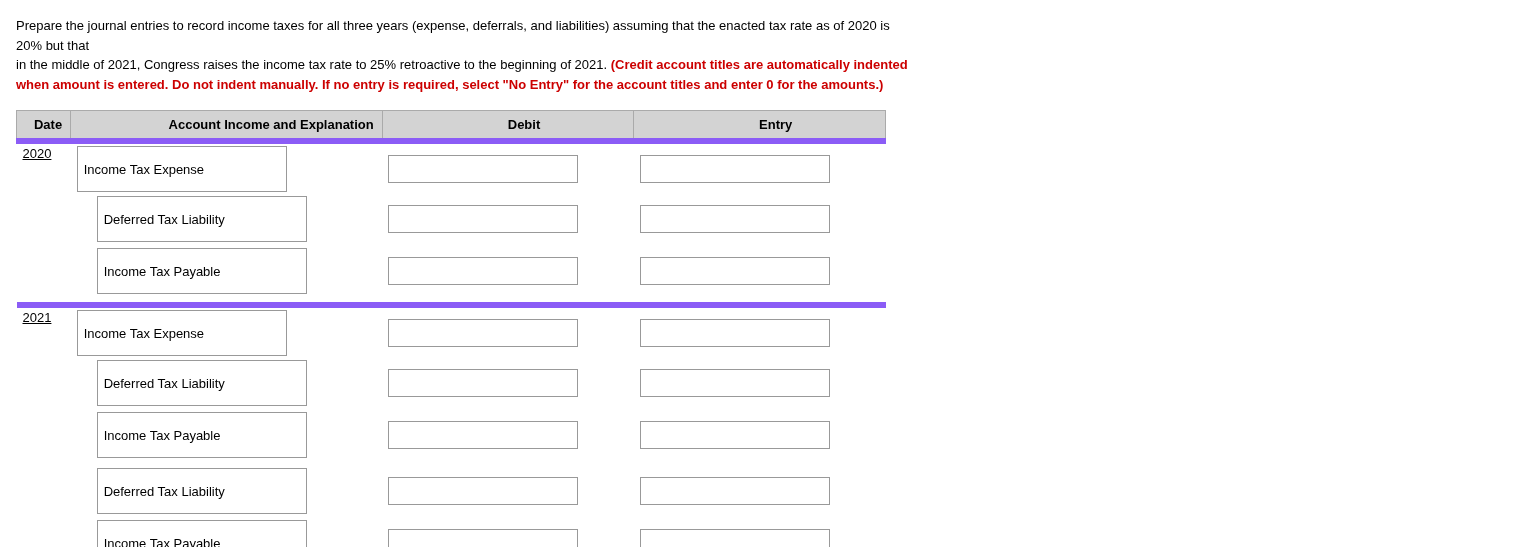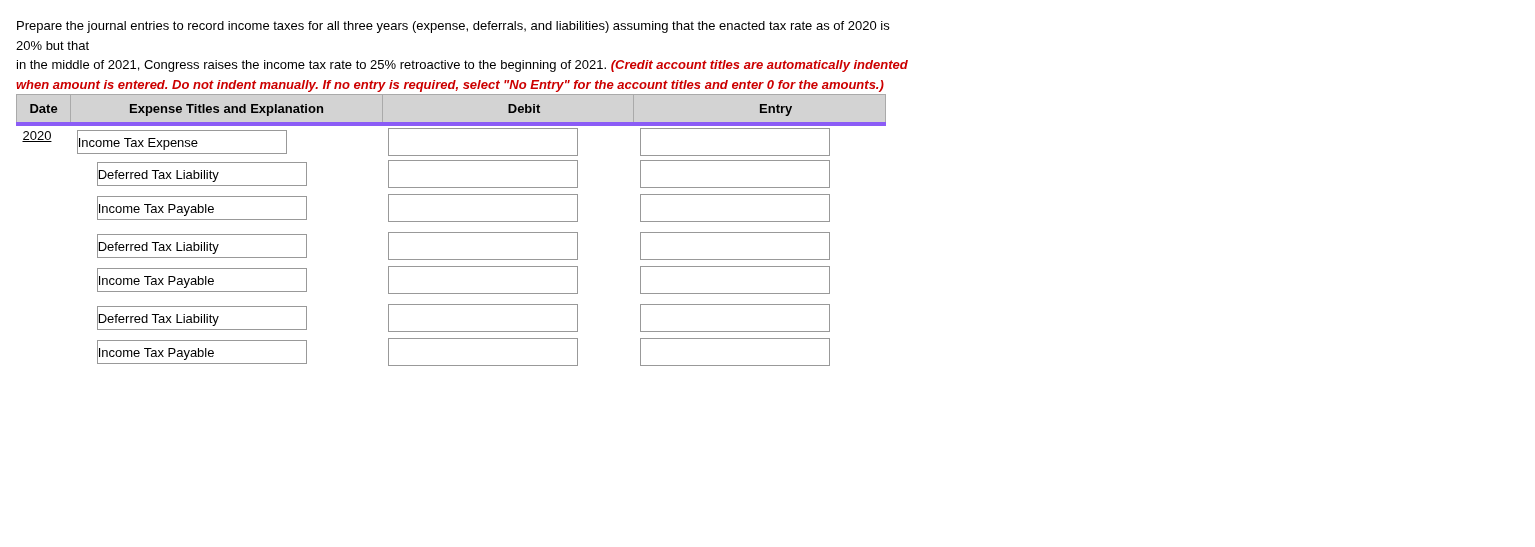--- a/index.html
+++ b/index.html
@@ -6,37 +6,37 @@
     body {
       font-family: Arial, sans-serif;
       font-size: 13px;
       background: #fff;
       color: #000;
       padding: 16px;
       width: 1535px;
     }
     .instructions {
       max-width: 900px;
+      margin-bottom: 16px;
       line-height: 1.5;
     }
     .instructions .red-italic {
       color: #cc0000;
-      font-style: italic;
       font-weight: bold;
     }
     table {
       border-collapse: collapse;
       width: 870px;
     }
     thead tr {
       background-color: #d3d3d3;
     }
     thead th {
       padding: 6px 8px;
-      text-align: center;
+      text-align: right;
       font-weight: bold;
       font-size: 13px;
       border: 1px solid #aaa;
     }
     thead th.center {
       text-align: center;
       padding-left: 40px;
     }
     tbody td {
       padding: 4px 6px;
@@ -50,42 +50,42 @@
       font-size: 13px;
       width: 40px;
       vertical-align: top;
       padding-top: 8px;
     }
     .account-cell {
       width: 260px;
     }
     .account-input {
       width: 210px;
-      height: 24px;
+      height: 46px;
       border: 1px solid #999;
-      padding: 2px 0;
+      padding: 2px 6px;
       font-size: 13px;
       background: #fff;
     }
     .amount-input {
       width: 190px;
       height: 28px;
       border: 1px solid #999;
       padding: 2px 6px;
       font-size: 13px;
       background: #fff;
     }
     .debit-cell {
       width: 210px;
     }
     .credit-cell {
       width: 210px;
     }
     .row-group {
-      border-top: 4px solid #8b5cf6;
+      border-top: 6px solid #8b5cf6;
       text-decoration: underline;
     }
     .row-group td {
       padding-top: 6px;
       padding-bottom: 2px;
     }
     tr.sub-row td {
       padding-top: 2px;
       padding-bottom: 2px;
     }
@@ -101,41 +101,47 @@
     <span>Prepare the journal entries to record income taxes for all three years (expense, deferrals, and liabilities) assuming that the enacted tax rate as of 2020 is 20% but that</span><br>
     <span>in the middle of 2021, Congress raises the income tax rate to 25% retroactive to the beginning of 2021.</span>
     <span class="red-italic">(Credit account titles are automatically indented when amount is entered. Do not indent manually. If no entry is required, select "No Entry" for the account titles and enter 0 for the amounts.)</span>
   </p>
 </div>
 
 <table>
   <thead>
     <tr>
       <th>Date</th>
-      <th>Expense Titles and Explanation</th>
+      <th>Account Income and Explanation</th>
       <th class="center">Debit</th>
       <th class="center">Entry</th>
     </tr>
   </thead>
   <tbody id="table-body">
   <tr class="row-group sub-row">
         <td class="date-cell">2020</td>
         <td class="account-cell"><input type="text" class="account-input" value="Income Tax Expense" style=""></td>
         <td class="debit-cell"><input type="text" class="amount-input" style=""></td>
         <td class="credit-cell"><input type="text" class="amount-input" style=""></td>
       </tr>
       <tr class="sub-row">
         <td class="date-cell"></td>
         <td class="account-cell"><input type="text" class="account-input" value="Deferred Tax Liability" style="margin-left: 20px;"></td>
         <td class="debit-cell"><input type="text" class="amount-input" style=""></td>
         <td class="credit-cell"><input type="text" class="amount-input" style=""></td>
       </tr>
       <tr class="last-sub-row">
         <td class="date-cell"></td>
         <td class="account-cell"><input type="text" class="account-input" value="Income Tax Payable" style="margin-left: 20px;"></td>
+        <td class="debit-cell"><input type="text" class="amount-input" style=""></td>
+        <td class="credit-cell"><input type="text" class="amount-input" style=""></td>
+      </tr>
+      <tr class="row-group sub-row">
+        <td class="date-cell">2021</td>
+        <td class="account-cell"><input type="text" class="account-input" value="Income Tax Expense" style=""></td>
         <td class="debit-cell"><input type="text" class="amount-input" style=""></td>
         <td class="credit-cell"><input type="text" class="amount-input" style=""></td>
       </tr>
       <tr class="sub-row">
         <td class="date-cell"></td>
         <td class="account-cell"><input type="text" class="account-input" value="Deferred Tax Liability" style="margin-left: 20px;"></td>
         <td class="debit-cell"><input type="text" class="amount-input" style=""></td>
         <td class="credit-cell"><input type="text" class="amount-input" style=""></td>
       </tr>
       <tr class="last-sub-row">

